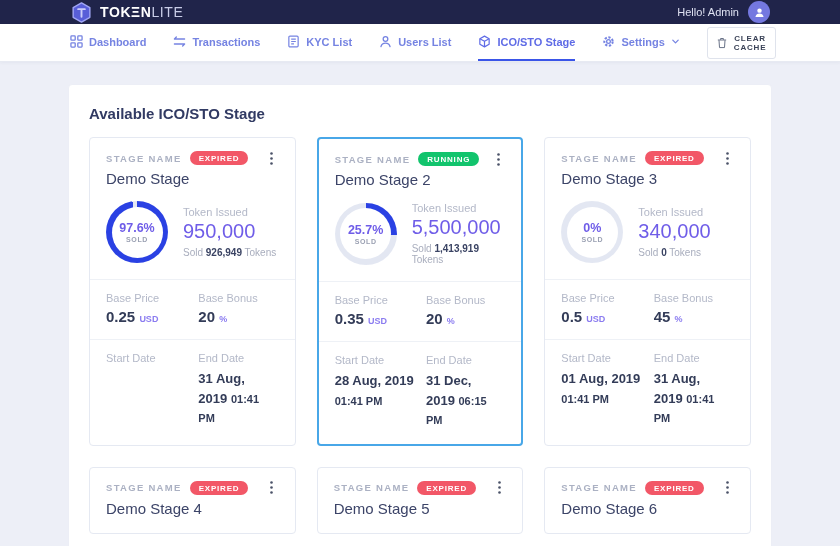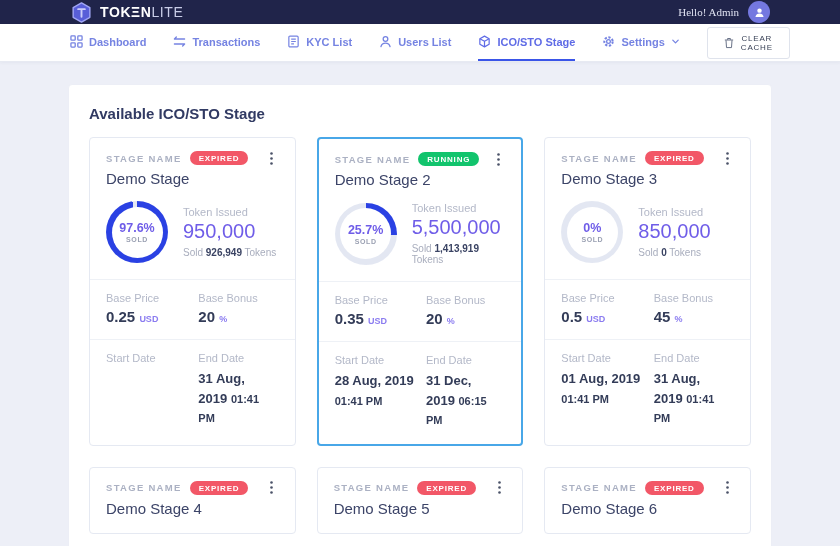--- a/index.html
+++ b/index.html
@@ -6,38 +6,38 @@
   html,body { width:840px; height:546px; overflow:hidden; background:#edeff7;
     font-family:"Liberation Sans", sans-serif; }
 
   
   .topbar { height:24px; background:#20244a; display:flex; align-items:center; padding:0 70px; }
   .logo { display:flex; align-items:center; gap:7px; }
   .logo .icon svg { width:23px; height:23px; display:block; }
   .logo-text { font-size:14px; letter-spacing:.6px; color:#fff; font-weight:bold; }
   .logo-text .lite { font-weight:normal; color:#c9cde8; }
   .topbar-right { margin-left:auto; display:flex; align-items:center; gap:9px; }
-  .greeting { font-size:11px; color:#dfe2f2;font-family:Liberation Serif, serif; }
+  .greeting { font-size:11px; color:#dfe2f2; }
   .avatar { width:22px; height:22px; border-radius:50%; background:#7478e0;
     display:flex; align-items:center; justify-content:center; cursor:pointer; }
   .avatar svg { width:13px; height:13px; display:block; }
 
   
   .navbar { height:38px; background:#fff; display:flex; align-items:stretch;
     padding:0 70px; border-bottom:1px solid #e7eaf2; box-shadow:0 1px 3px rgba(40,50,100,.05); }
   .nav-items { display:flex; align-items:stretch; }
   .nav-item { display:flex; align-items:center; gap:6px; margin-right:27px;
     font-size:11px; font-weight:bold; color:#7583e2; cursor:pointer;
     border-bottom:2px solid transparent; white-space:nowrap; }
   .nav-item .icon svg { width:13px; height:13px; display:block; }
   .nav-item .icon.chev svg { width:9px; height:9px; }
   .nav-item.active { color:#5f6be6; border-bottom-color:#3a55e8; }
   .clear-cache { margin-left:auto; align-self:center; display:flex; align-items:center; gap:7px;
-    border:1px solid #dfe3ec; background:#fff; border-radius:3px; padding:6px 16px;
-    font-size:8px; font-weight:normal; letter-spacing:.8px; color:#3a4257; cursor:pointer; }
+    border:1px solid #dfe3ec; background:#fff; border-radius:3px; padding:6px 9px;
+    font-size:8px; font-weight:bold; letter-spacing:.8px; color:#3a4257; cursor:pointer; }
   .clear-cache .icon svg { width:10px; height:12px; display:block; color:#6a7388; }
 
   
   .content { padding:22px 68px 0; }
   .panel { background:#fff; border:1px solid #eceef6; border-radius:4px;
     padding:13px 20px 24px; min-height:560px; }
   .panel-title { font-size:15px; font-weight:bold; color:#313a63; margin:7px 0 15px; }
 
   .cards { display:grid; grid-template-columns:repeat(3,1fr); gap:21px; }
   .card { background:#fff; border:1px solid #e5e9f2; border-radius:4px; }
@@ -340,21 +340,21 @@
       <div class="card-name">Demo Stage 3</div>
       <div class="progress-row">
         <div class="ring" style="background: conic-gradient(rgb(42, 65, 227) 0deg, rgb(227, 231, 242) 0deg);">
           <div class="ring-inner">
             <span class="pct">0%</span>
             <span class="sold-mini">SOLD</span>
           </div>
         </div>
         <div>
           <div class="token-issued-label">Token Issued</div>
-          <div class="token-issued-value">850,000</div>
+          <div class="token-issued-value">340,000</div>
           <div class="sold-line">
             <span>Sold</span>
             <b>0</b>
             <span>Tokens</span>
           </div>
         </div>
       </div>
     </div>
     <div class="card-mid">
       <div>

